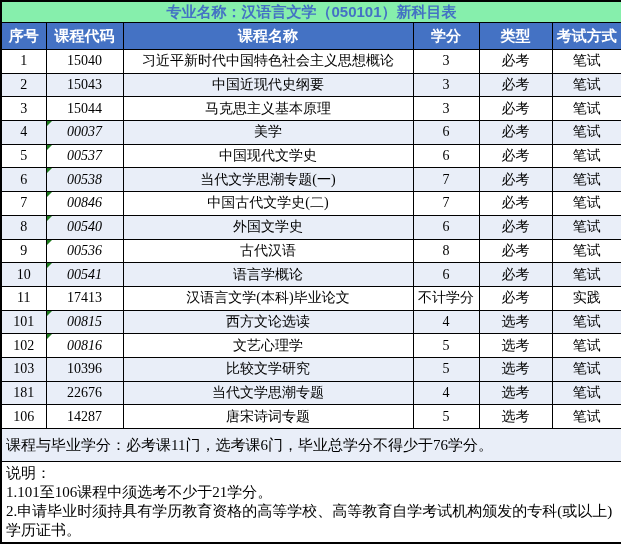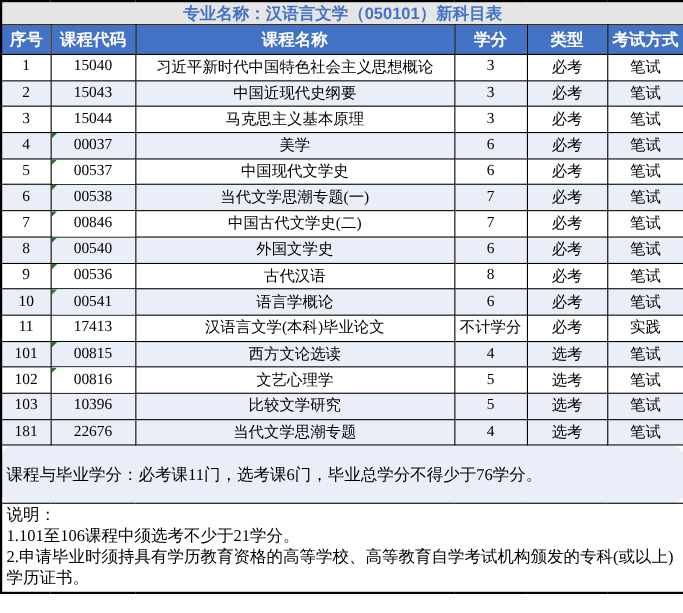--- a/index.html
+++ b/index.html
@@ -19,21 +19,21 @@
     border:2px solid var(--border-color);
   }
   th,td{
     border:1px solid var(--border-color);
     overflow:hidden;
     white-space:nowrap;
     padding:0;
   }
   .title-row td{
     height:20px;
-    background:#e5e5e5;
+    background:#86efac;
     color:var(--title-text);
     font-family:"Liberation Sans","DejaVu Sans",sans-serif;
     font-weight:bold;
     font-size:15px;
     text-align:center;
   }
   .header-row th{
     height:26px;
     background:var(--header-bg);
     color:var(--header-text);
@@ -44,36 +44,35 @@
     margin-top:40px;
   }
   tbody td{
     height:22.7px;
     font-size:14px;
     text-align:center;
     background:#FFFFFF;
     color:#000000;
   }
   tbody tr.alt td{background:var(--row-alt-bg);}
-  td.flag{position:relative;}
+  td.flag{position:relative;font-style:italic;}
   td.flag::before{
     content:"";
     position:absolute;
     top:0;left:0;
     width:0;height:0;
     border-top:5px solid var(--flag-green);
     border-right:5px solid transparent;
   }
   .summary-row td{
     height:20px;
     background:var(--row-alt-bg);
     font-size:15px;
     text-align:left;
-    padding:16px 4px;
-    border-radius:12px;
+    padding:6px 4px;
   }
   .notes-row td{
     height:72px;
     background:#FFFFFF;
     font-size:15px;
     text-align:left;
     vertical-align:top;
     padding:2px 4px;
     white-space:normal;
   }
@@ -218,20 +217,28 @@
         <td>笔试</td>
       </tr>
       <tr class="alt">
         <td>181</td>
         <td>22676</td>
         <td>当代文学思潮专题</td>
         <td>4</td>
         <td>选考</td>
         <td>笔试</td>
       </tr>
+      <tr>
+        <td>106</td>
+        <td>14287</td>
+        <td>唐宋诗词专题</td>
+        <td>5</td>
+        <td>选考</td>
+        <td>笔试</td>
+      </tr>
     </tbody>
   <tbody>
     <tr class="summary-row">
       <td colspan="6">课程与毕业学分：必考课11门，选考课6门，毕业总学分不得少于76学分。</td>
     </tr>
     <tr class="notes-row">
       <td colspan="6">
         <div class="note-line">说明：</div>
         <div class="note-line">1.101至106课程中须选考不少于21学分。</div>
         <div class="note-line">2.申请毕业时须持具有学历教育资格的高等学校、高等教育自学考试机构颁发的专科(或以上)学历证书。</div>

